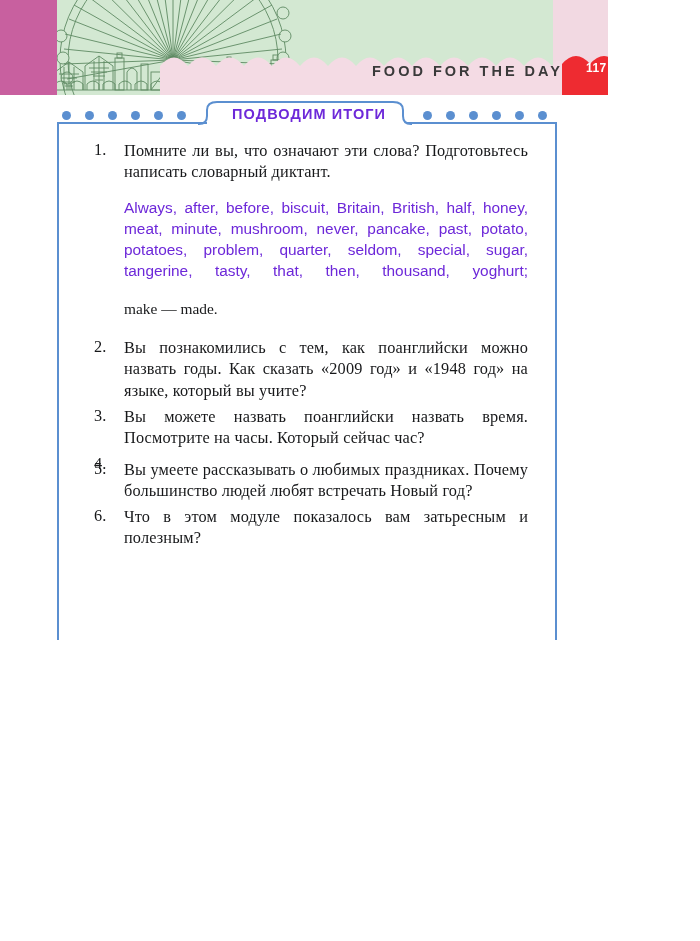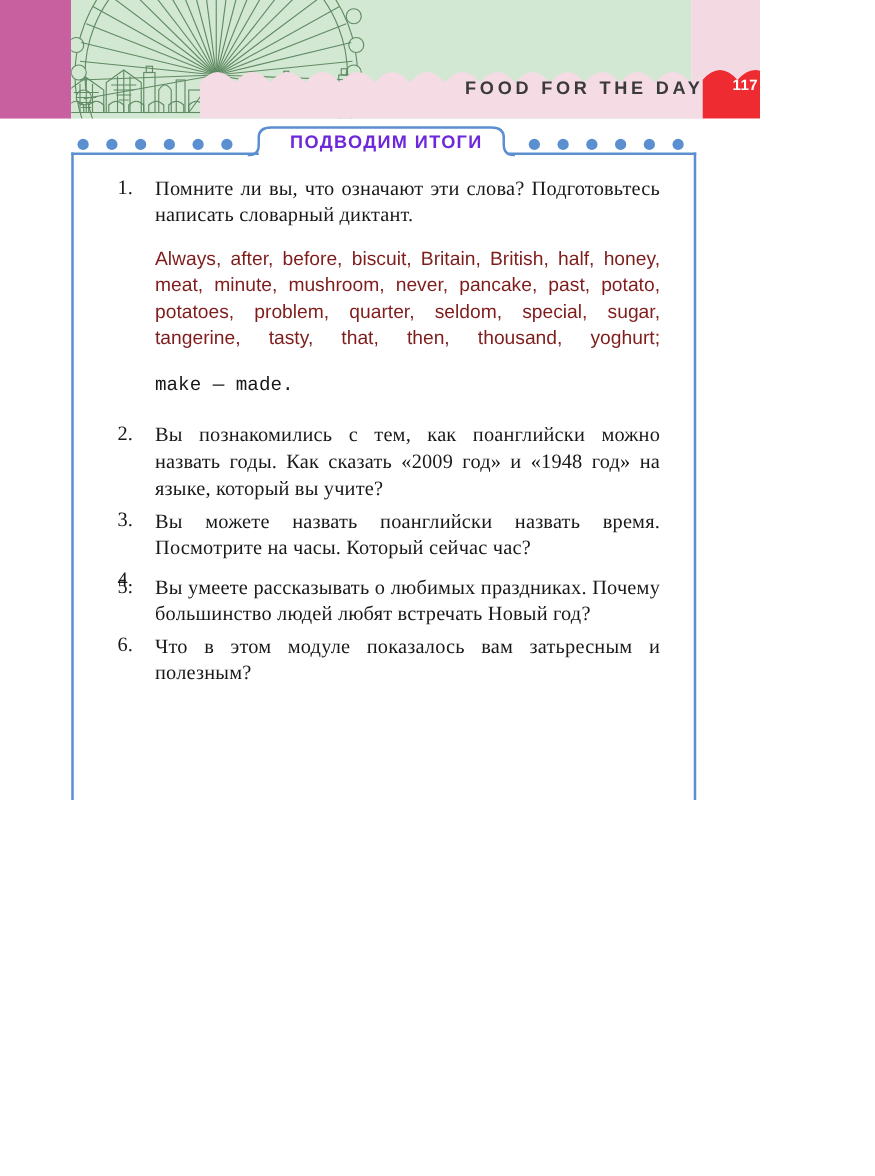--- a/index.html
+++ b/index.html
@@ -182,28 +182,28 @@
     text-align-last: left;
     letter-spacing: 0.15px;
     hyphens: manual;
   }
   .wordlist {
     margin: 14px 0 0 124px;
     width: 404px;
     font-family: "Liberation Sans", sans-serif;
     font-size: 15.4px;
     line-height: 21.3px;
-    color: #7f1d1d;
+    color: #6d28d9;
     text-align: justify;
     text-align-last: justify;
   }
   .makemade {
     margin: 16px 0 0 124px;
     width: 404px;
-    font-family: Liberation Mono, monospace;
+    font-family: Liberation Serif, serif;
     font-size: 15.4px;
     line-height: 21.3px;
     color: #17181a;
     text-align: left;
   }
   .gap-after-block { height: 18px; }
   .gap-small { height: 5px; }
 </style>
 </head>
 <body>

